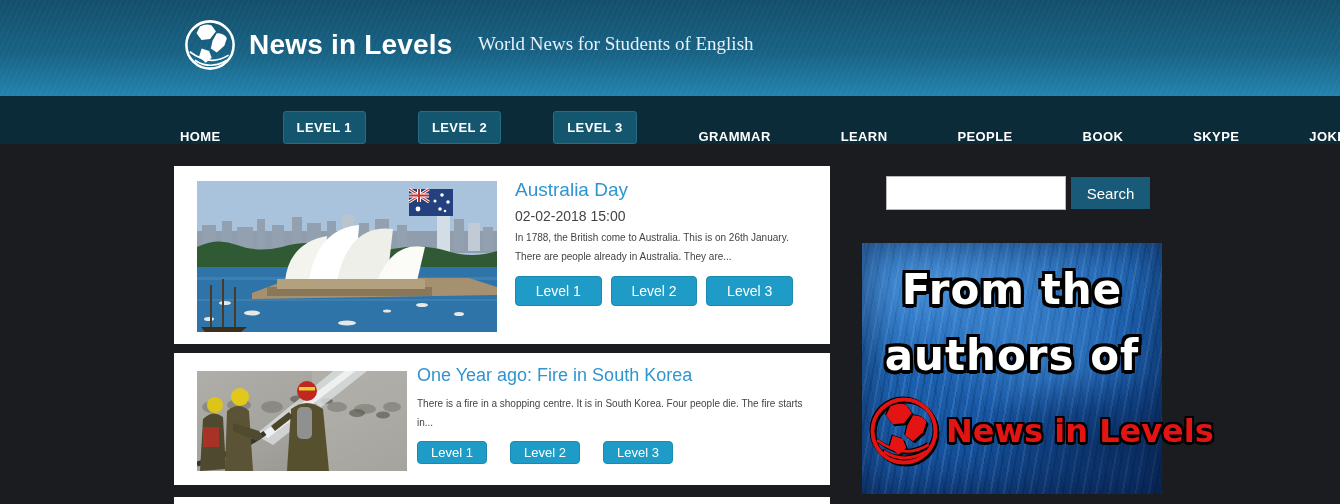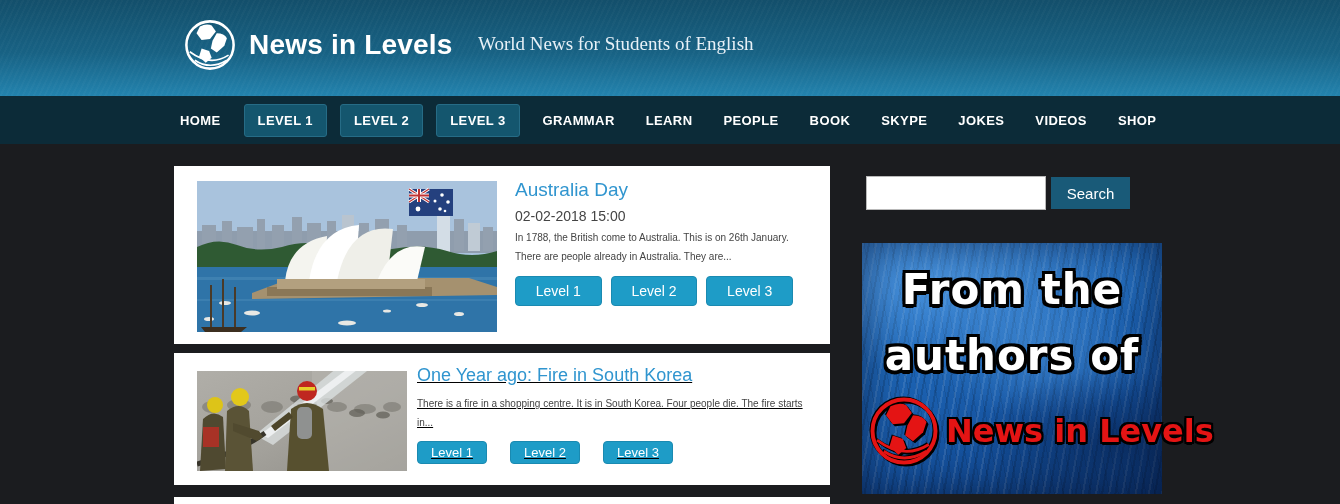--- a/index.html
+++ b/index.html
@@ -11,52 +11,52 @@
     background:
       repeating-linear-gradient(115deg, rgba(255,255,255,.025) 0 2px, transparent 2px 5px),
       linear-gradient(180deg,#134f6b 0%,#186284 55%,#2383ae 100%);}
   .logo-row{position:absolute;left:183px;top:18px;display:flex;align-items:center;cursor:pointer;}
   .logo-globe{width:54px;height:54px;margin-right:12px;}
   .logo-text{color:#fff;font-size:28px;font-weight:bold;letter-spacing:.2px;}
   .tagline{position:absolute;left:478px;top:33px;color:#e8f1f7;font-size:19px;font-weight:400;font-family:Liberation Serif, serif;}
 
   
   .nav{position:absolute;left:0;top:96px;width:1340px;height:48px;background:#0c2b38;
-    display:flex;align-items:center;padding-left:180px;}
+    display:flex;align-items:flex-end;padding-left:180px;gap:39px;}
   .nav a{color:#fff;font-size:13px;font-weight:bold;text-decoration:none;letter-spacing:.4px;
     margin-right:31px;white-space:nowrap;}
   .nav a.first{margin-right:23px;}
   .nav a.lvl{background:#14566e;border:1px solid #266c86;border-radius:3px;
     padding:8px 13px;margin-right:13px;}
   .nav a.lvl-last{margin-right:23px;}
 
   
   .card{position:absolute;left:174px;width:656px;background:#fff;}
   .card1{top:166px;height:178px;}
   .card2{top:353px;height:132px;}
   .card3{top:497px;height:12px;}
   .thumb{position:absolute;display:block;overflow:hidden;cursor:pointer;}
   .card1 .thumb{left:23px;top:15px;width:300px;height:151px;}
   .card2 .thumb{left:23px;top:18px;width:210px;height:100px;}
   .card1 .content{margin-left:341px;padding-top:13px;padding-right:28px;}
-  .card2 .content{margin-left:243px;padding-top:12px;padding-right:24px;text-decoration:underline;}
+  .card2 .content{margin-left:243px;padding-top:12px;padding-right:24px;}
   .art-title{font-size:19px;color:#3095cf;margin:0;font-weight:400;cursor:pointer;}
   .card2 .art-title{font-size:18px;}
   .art-date{font-size:14px;color:#444;margin-top:7px;}
   .art-excerpt{font-size:10px;color:#444;line-height:19px;margin-top:4px;max-width:302px;}
   .card2 .art-excerpt{max-width:400px;margin-top:8px;}
   .lvl-btns{margin-top:10px;display:flex;}
   .lvl-btn{display:inline-block;background:#1e9cc7;border:1px solid #1a8ab1;border-radius:4px;
     color:#fff;font-size:14px;text-align:center;cursor:pointer;
     width:92px;padding:6px 0;margin-right:9px;}
   .card2 .lvl-btns{margin-top:9px;}
   .card2 .lvl-btn{width:70px;padding:3px 0;font-size:13px;margin-right:23px;}
 
   
-  .search-row{position:absolute;left:866px;top:176px;display:flex;}
+  .search-row{position:absolute;left:886px;top:176px;display:flex;}
   .search-input{width:180px;height:34px;border:1px solid #b9b9b9;background:#fff;
     padding:0 8px;font-size:14px;outline:none;}
   .search-btn{width:79px;height:32px;margin-left:5px;margin-top:1px;background:#195a78;
     border:none;color:#fff;font-size:15px;cursor:pointer;}
 
   .banner{position:absolute;left:862px;top:243px;width:300px;height:251px;cursor:pointer;
     box-shadow:inset 0 0 45px rgba(0,0,20,.55);
     background:
       radial-gradient(ellipse 120% 60% at 25% 15%, rgba(110,180,245,.45), transparent 60%),
       radial-gradient(ellipse 80% 50% at 85% 80%, rgba(5,25,65,.55), transparent 60%),

